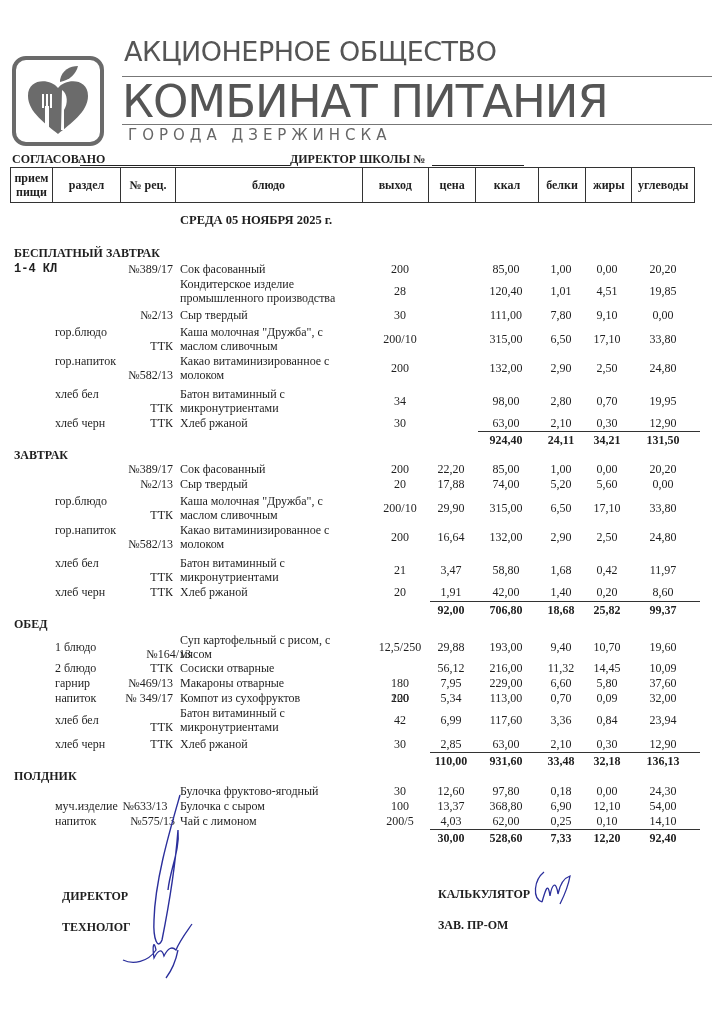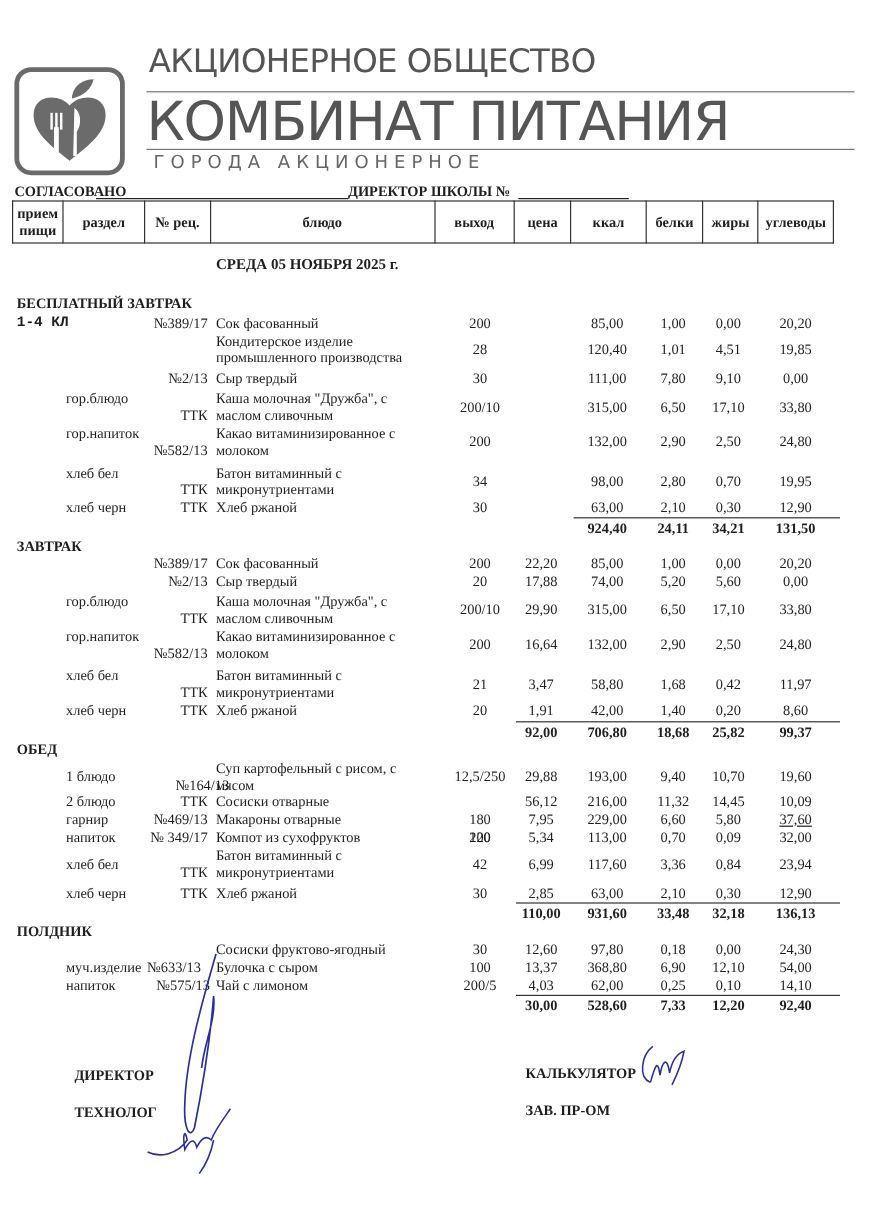--- a/index.html
+++ b/index.html
@@ -57,21 +57,21 @@
     <rect x="30" y="34" width="2" height="14" fill="#fff"></rect>
     <rect x="34" y="34" width="2" height="14" fill="#fff"></rect>
     <rect x="29" y="46" width="4" height="22" fill="#fff"></rect>
     <path d="M46 30 C52 34 52 44 48 50 L48 70 L45 70 Z" fill="#fff"></path>
   </svg>
 </div>
 <div class="org1">АКЦИОНЕРНОЕ ОБЩЕСТВО</div>
 <div class="rule1"></div>
 <div class="org2">КОМБИНАТ ПИТАНИЯ</div>
 <div class="rule2"></div>
-<div class="org3">ГОРОДА АКЦИОНЕРНОЕ</div>
+<div class="org3">ГОРОДА ДЗЕРЖИНСКА</div>
 
 <div class="approval" style="left:12px;">СОГЛАСОВАНО</div>
 <div class="approval-line" style="left:80px; width:210px;"></div>
 <div class="approval" style="left:290px;">ДИРЕКТОР ШКОЛЫ №</div>
 <div class="approval-line" style="left:432px; width:92px;"></div>
 
 <table class="hdr">
   <tbody>
       <tr>
     <td style="width:41px;">прием пищи</td>
@@ -245,21 +245,21 @@
     <div class="cell c-carb" style="top: 661px;">10,09</div>
     <div class="abs" style="left: 10px; top: 676px; width: 685px; height: 14px;"></div>
     <div class="cell c-razdel" style="top: 676px; left: 55px;">гарнир</div>
     <div class="cell c-rec" style="top: 676px; left: 113px;">№469/13</div>
     <div class="cell c-dish" style="top: 676px;">Макароны отварные</div>
     <div class="cell c-vyhod" style="top: 676px;">180</div>
     <div class="cell c-price" style="top: 676px;">7,95</div>
     <div class="cell c-kcal" style="top: 676px;">229,00</div>
     <div class="cell c-prot" style="top: 676px;">6,60</div>
     <div class="cell c-fat" style="top: 676px;">5,80</div>
-    <div class="cell c-carb" style="top: 676px; text-decoration: underline;">37,60</div>
+    <div class="cell c-carb" style="top: 676px;">37,60</div>
     <div class="abs" style="left: 10px; top: 691px; width: 685px; height: 14px;"></div>
     <div class="cell c-razdel" style="top: 691px; left: 55px;">напиток</div>
     <div class="cell c-rec" style="top: 691px; left: 113px;">№ 349/17</div>
     <div class="cell c-dish" style="top: 691px;">Компот из сухофруктов</div>
     <div class="cell c-vyhod" style="top: 691px;">200</div>
     <div class="cell c-price" style="top: 691px;">5,34</div>
     <div class="cell c-kcal" style="top: 691px;">113,00</div>
     <div class="cell c-prot" style="top: 691px;">0,70</div>
     <div class="cell c-fat" style="top: 691px;">0,09</div>
     <div class="cell c-carb" style="top: 691px;">32,00</div>
@@ -284,21 +284,21 @@
     <div class="cell c-fat" style="top: 737px;">0,30</div>
     <div class="cell c-carb" style="top: 737px;">12,90</div>
     <div class="sumline" style="left: 430px; top: 752px; width: 270px;"></div>
     <div class="cell c-price total" style="top: 754px;">110,00</div>
     <div class="cell c-kcal total" style="top: 754px;">931,60</div>
     <div class="cell c-prot total" style="top: 754px;">33,48</div>
     <div class="cell c-fat total" style="top: 754px;">32,18</div>
     <div class="cell c-carb total" style="top: 754px;">136,13</div>
     <div class="section" style="top: 769px;">ПОЛДНИК</div>
     <div class="abs" style="left: 10px; top: 784px; width: 685px; height: 14px;"></div>
-    <div class="cell c-dish" style="top: 784px;">Сосиски фруктово-ягодный</div>
+    <div class="cell c-dish" style="top: 784px;">Булочка фруктово-ягодный</div>
     <div class="cell c-vyhod" style="top: 784px;">30</div>
     <div class="cell c-price" style="top: 784px;">12,60</div>
     <div class="cell c-kcal" style="top: 784px;">97,80</div>
     <div class="cell c-prot" style="top: 784px;">0,18</div>
     <div class="cell c-fat" style="top: 784px;">0,00</div>
     <div class="cell c-carb" style="top: 784px;">24,30</div>
     <div class="abs" style="left: 10px; top: 799px; width: 685px; height: 14px;"></div>
     <div class="cell c-razdel" style="top: 799px; left: 55px;">муч.изделие</div>
     <div class="cell c-rec" style="top: 799px; left: 115px; text-align: center;">№633/13</div>
     <div class="cell c-dish" style="top: 799px;">Булочка с сыром</div>

